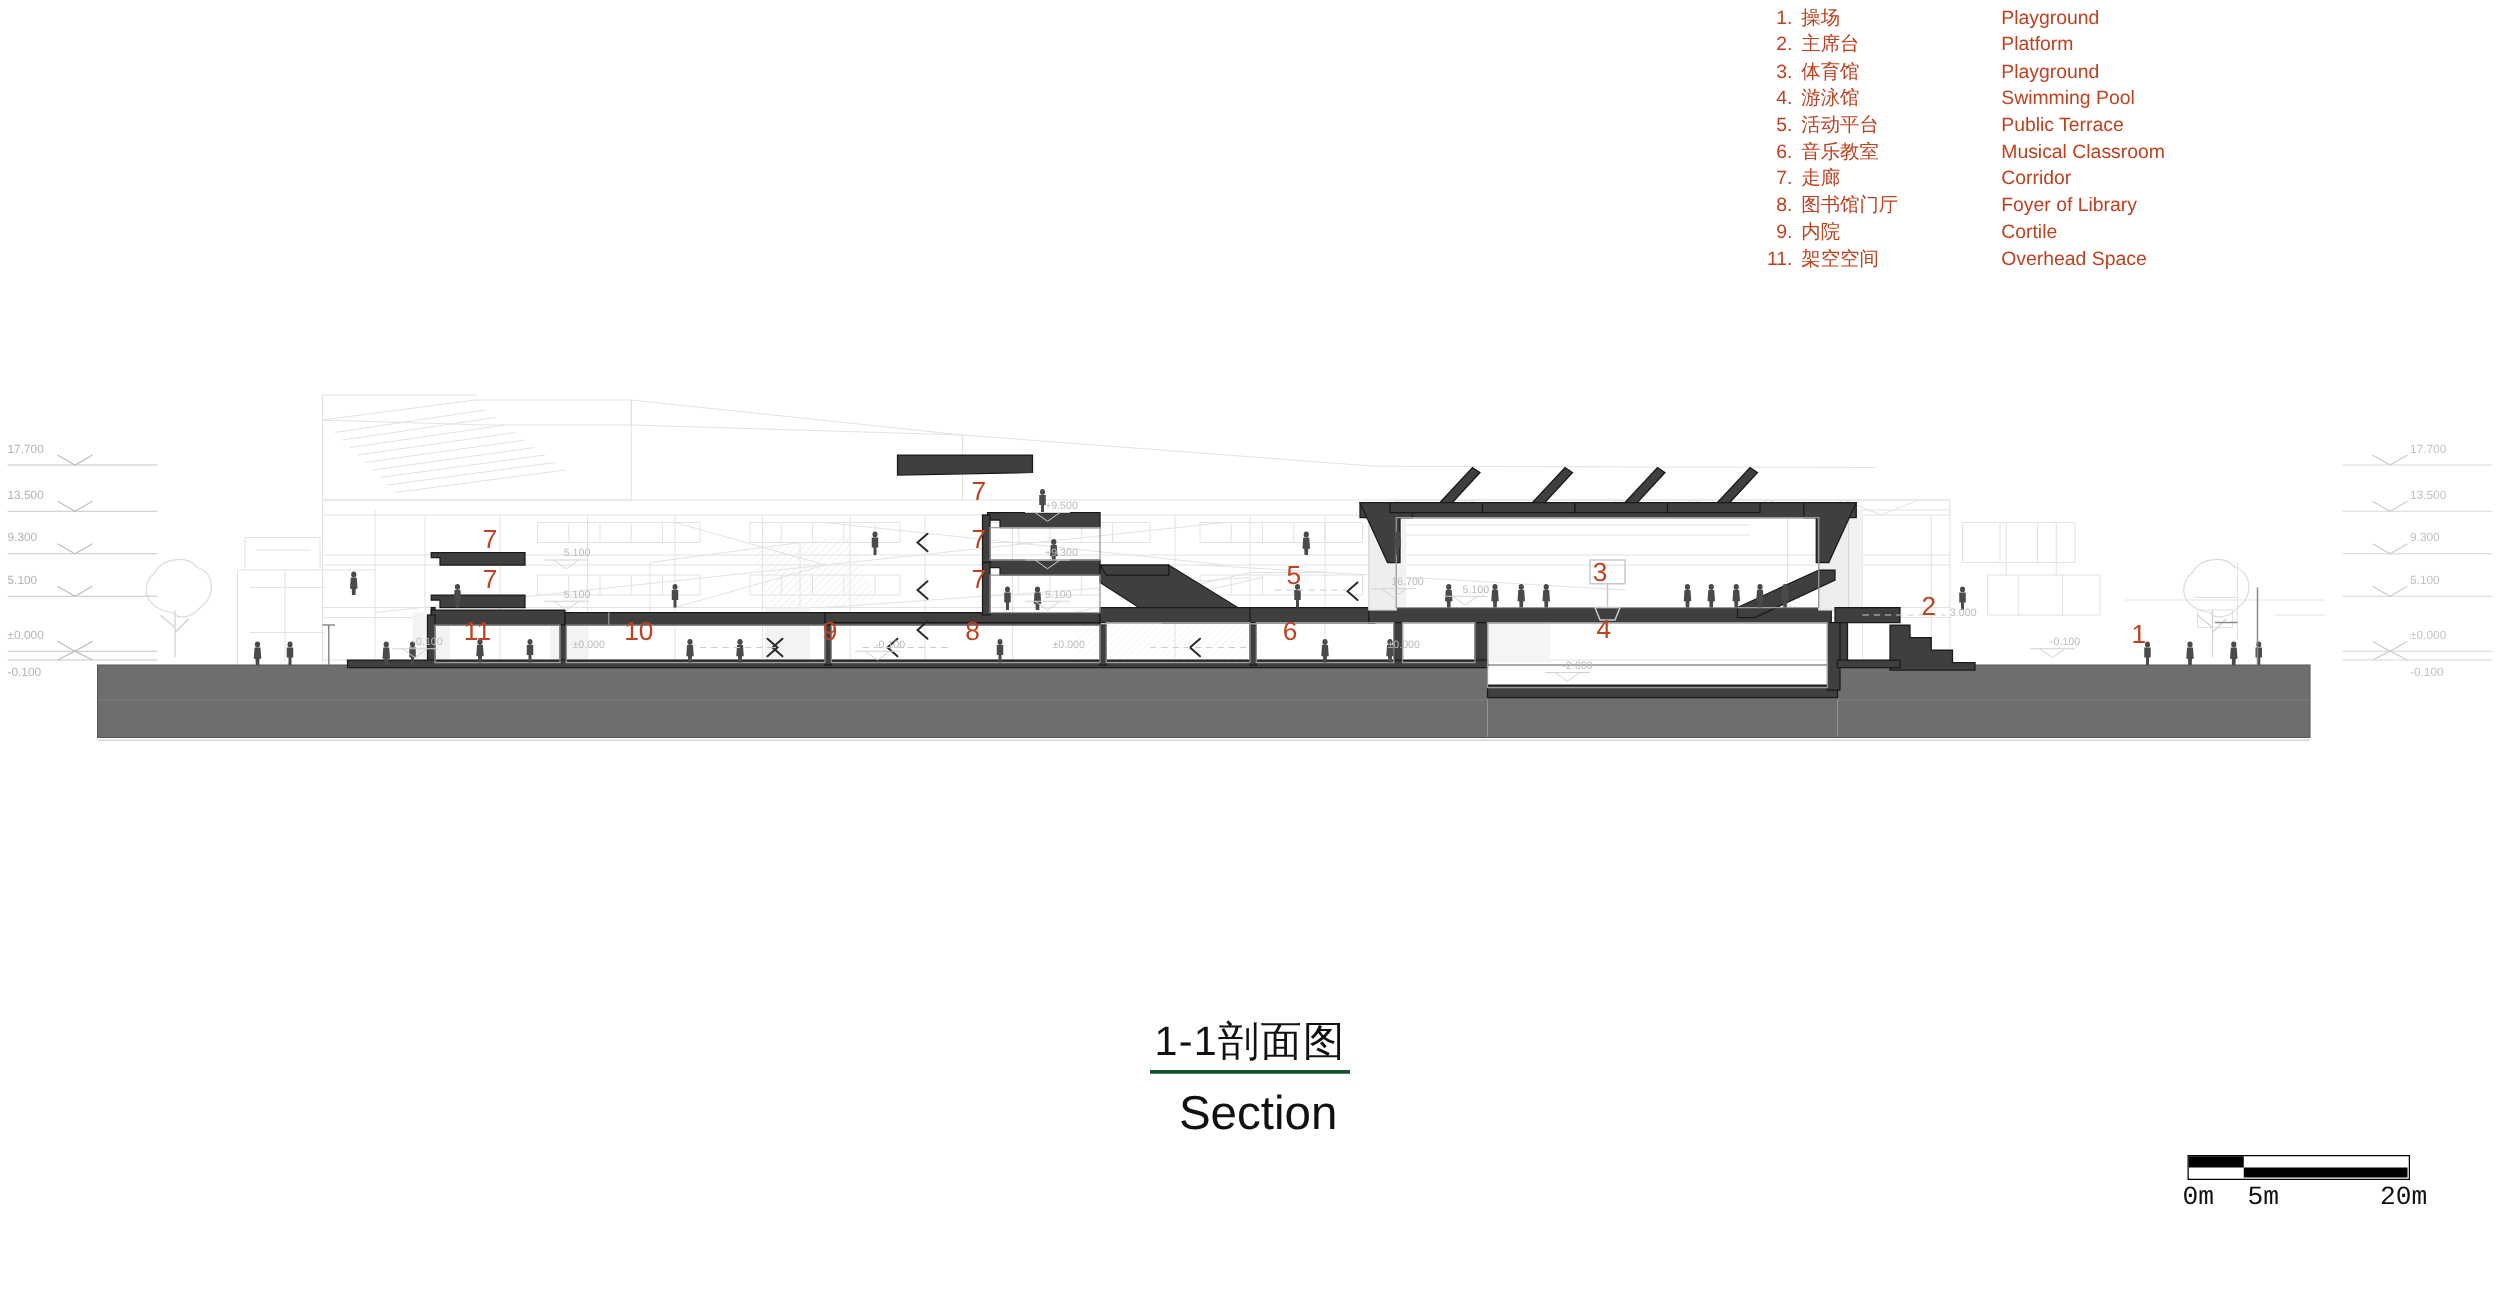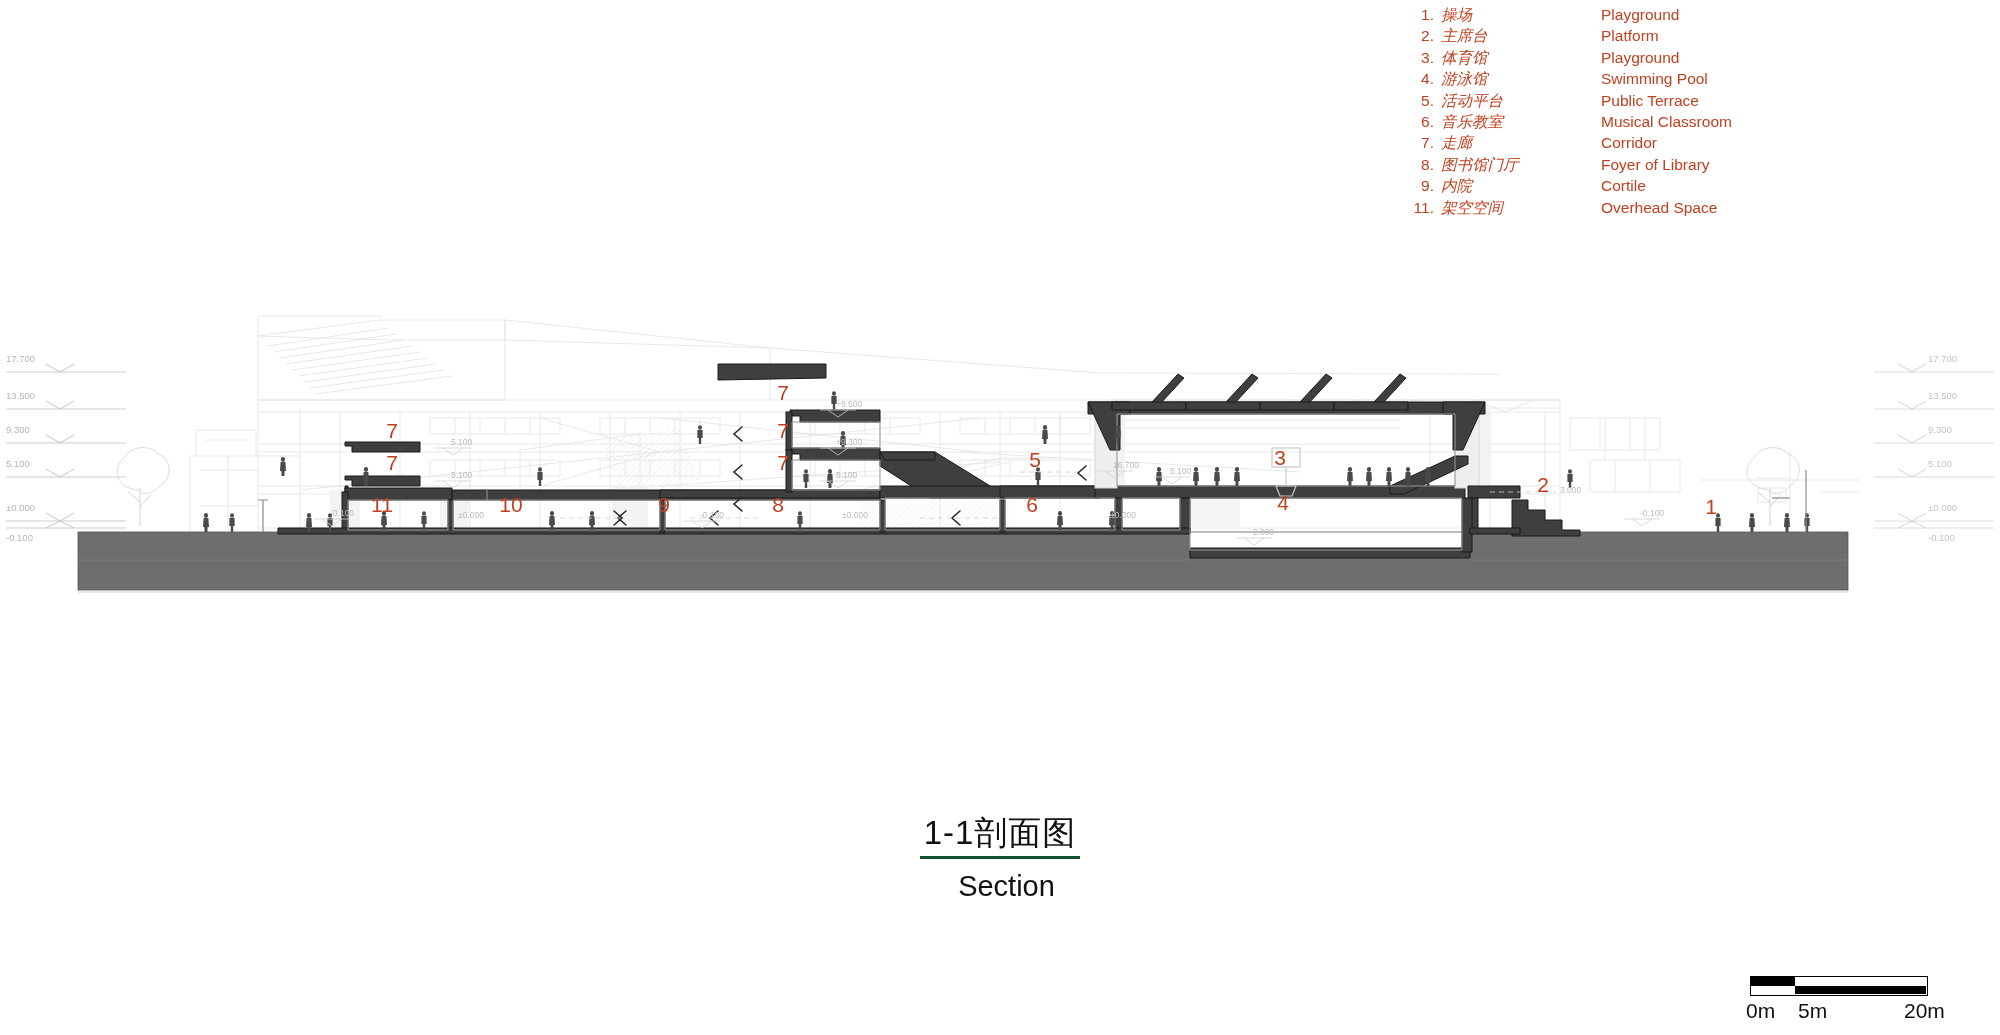--- a/index.html
+++ b/index.html
@@ -9,35 +9,35 @@
     font-family:"Liberation Sans","DejaVu Sans",sans-serif;
     color:#111;
   }
   #root{position:absolute;inset:0;}
 
   
   #legend{position:absolute;left:1404px;top:4px;width:580px;}
   .legend-row{display:flex;align-items:baseline;height:21.4px;color:#c0401f;
     font-size:15.5px;line-height:21.4px;white-space:nowrap;}
   .legend-num{width:30px;text-align:right;flex:0 0 30px;}
-  .legend-cn{margin-left:7px;width:160px;flex:0 0 160px;font-style:italic;}
+  .legend-cn{margin-left:7px;width:160px;flex:0 0 160px;}
   .legend-en{flex:0 0 auto;text-align:right;}
 
   
   #drawing{position:absolute;left:0;top:300px;width:1816px;height:470px;}
   #drawing svg{display:block;width:2000px;height:470px;}
 
   
   #title-block{position:absolute;left:0;top:815px;width:2000px;text-align:center;}
   #title-cn{font-size:33px;letter-spacing:1px;display:inline-block;
     border-bottom:3px solid #14532d;padding:0 4px 4px 4px;line-height:1.12;}
-  #title-en{font-size:29px;margin-top:12px;line-height:1.1;padding-left:13px;}
+  #title-en{font-size:38px;margin-top:12px;line-height:1.1;padding-left:13px;}
 
   
-  #scalebar{position:absolute;left:1746px;top:976px;width:240px;}
+  #scalebar{position:absolute;left:1746px;top:924px;width:240px;font-family:Liberation Mono, monospace;}
   .sb-graphic{position:relative;width:178px;height:20px;border:1.5px solid #000;
     box-sizing:border-box;margin-left:4px;}
   .sb-seg{position:absolute;background:#000;}
   .sb-labels{position:relative;height:26px;margin-top:3px;font-size:21px;}
   .sb-labels span{position:absolute;top:0;}
   .sb-l0{left:0px;}
   .sb-l5{left:52px;}
   .sb-l20{left:158px;}
 </style>
 </head>

